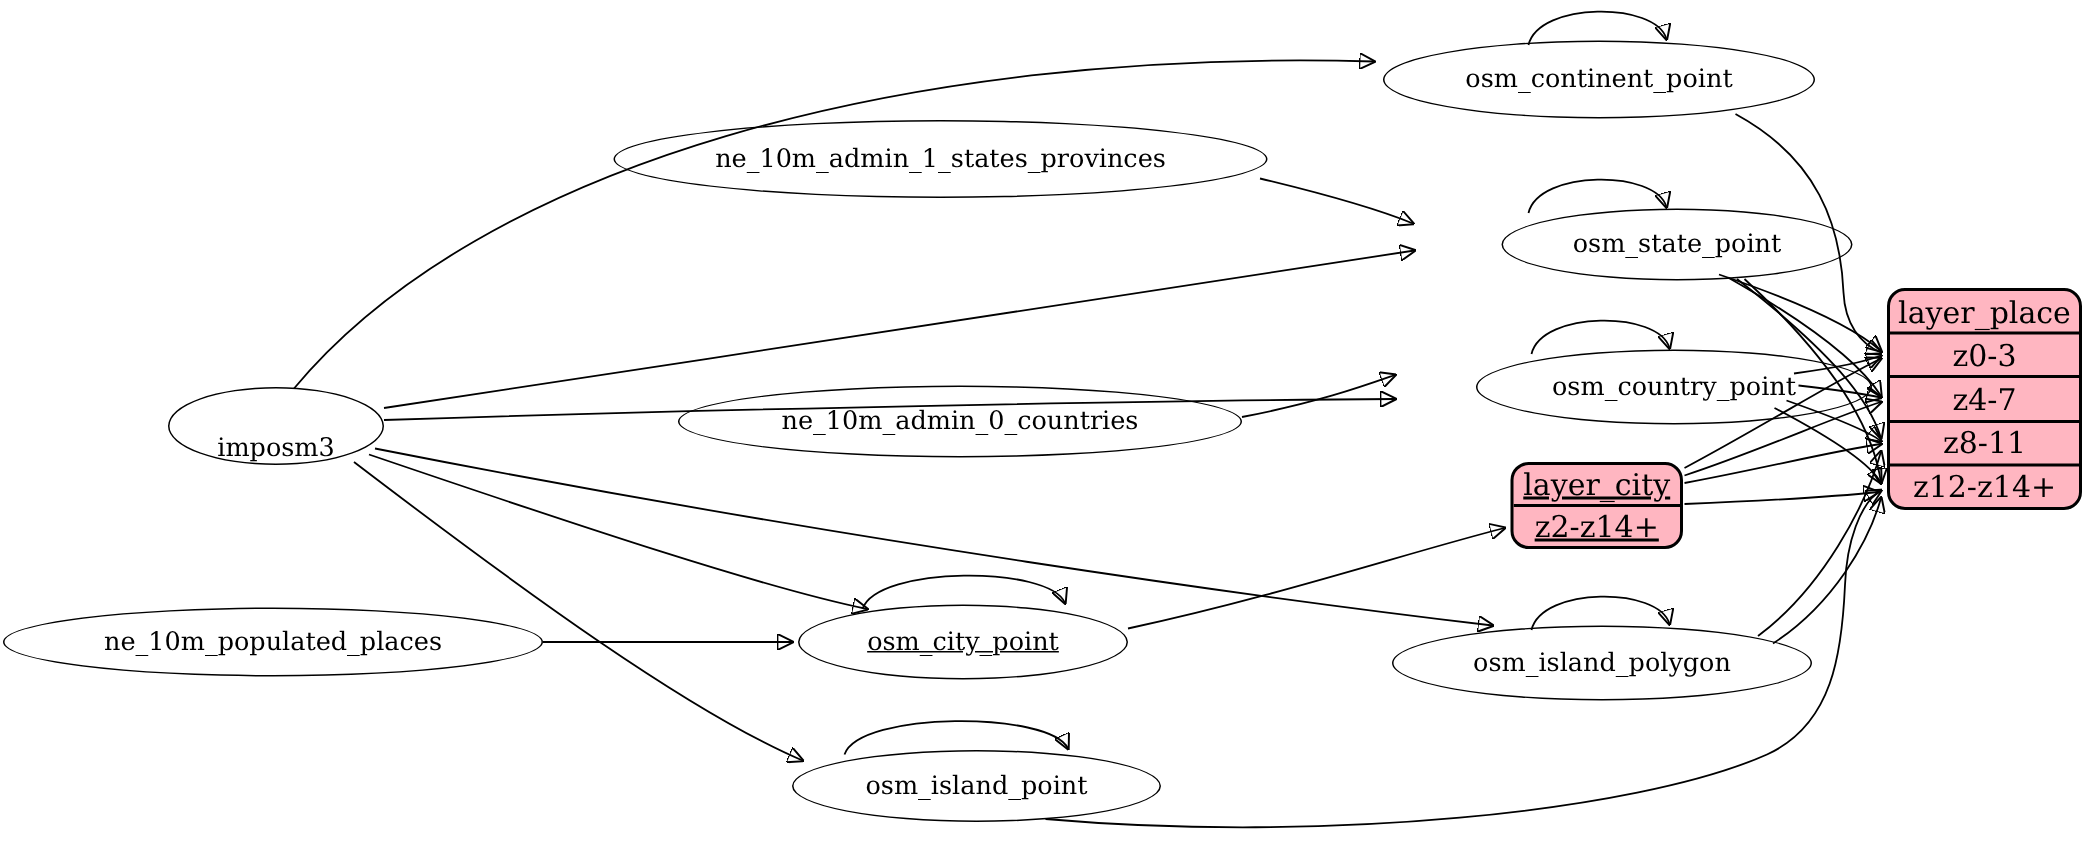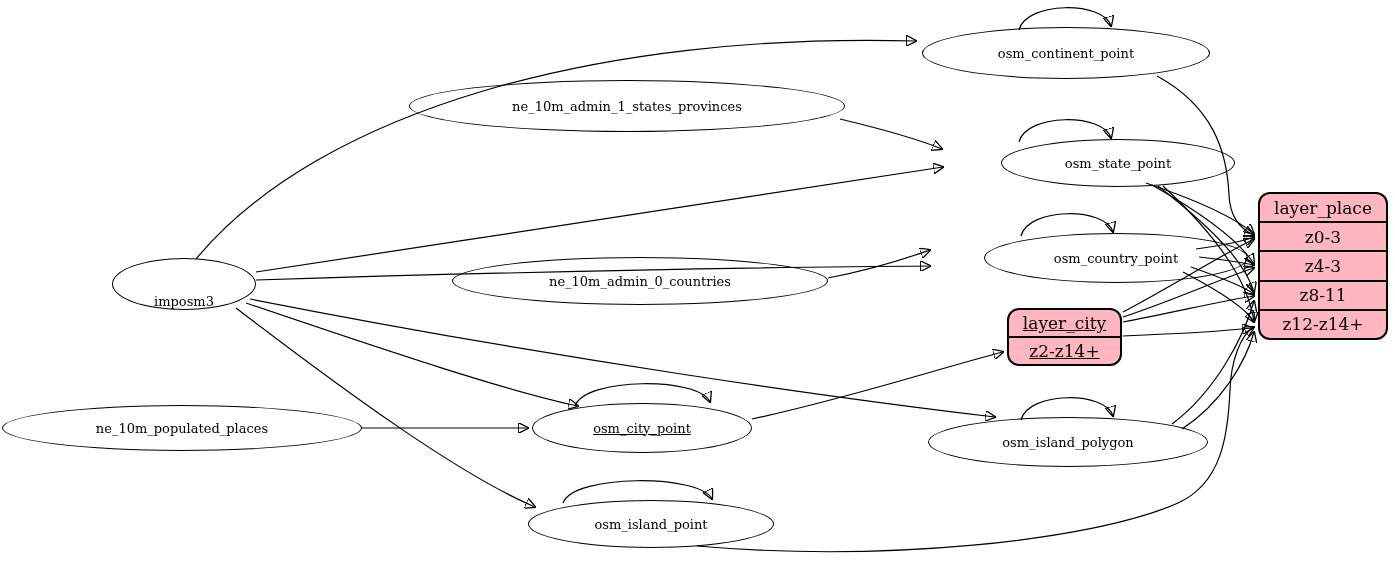--- a/index.html
+++ b/index.html
@@ -5,26 +5,26 @@
   html,body{margin:0;padding:0;background:#ffffff;}
   #canvas{
     position:relative;width:1395px;height:568px;background:#ffffff;overflow:hidden;
     font-family:"DejaVu Serif","Liberation Serif",serif;color:#000;
   }
   #edges{position:absolute;left:0;top:0;width:1395px;height:568px;z-index:2;pointer-events:none;}
   #edges path{fill:none;stroke:#000;stroke-width:1.2px;}
   .ellipse{
     position:absolute;z-index:1;border:1.4px solid #000;border-radius:50%;
     background:#fff;display:flex;align-items:center;justify-content:center;
-    font-size:13px;white-space:nowrap;box-sizing:border-box;
+    font-size:17px;white-space:nowrap;box-sizing:border-box;
   }
   .record{
     position:absolute;z-index:1;border:2px solid #000;border-radius:12px;
     box-sizing:border-box;display:flex;flex-direction:column;overflow:hidden;
-    font-size:17px;text-align:center;
+    font-size:20px;text-align:center;
   }
   .record .rrow{flex:1;display:flex;align-items:center;justify-content:center;white-space:nowrap;}
   .record .rrow + .rrow{border-top:2px solid #000;}
 </style>
 </head>
 <body>
 
 <div id="canvas">
 
   <svg id="edges" width="1395" height="568" viewBox="0 0 1395 568">
@@ -112,18 +112,18 @@
   </div>
 
   <div class="record" style="left:1007px;top:308px;width:115px;height:58px;background:#ffb6c1;text-decoration:underline;">
     <div class="rrow">layer_city</div>
     <div class="rrow">z2-z14+</div>
   </div>
 
   <div class="record" style="left:1258px;top:192px;width:130px;height:148px;background:#ffb6c1;">
     <div class="rrow">layer_place</div>
     <div class="rrow">z0-3</div>
-    <div class="rrow">z4-3</div>
+    <div class="rrow">z4-7</div>
     <div class="rrow">z8-11</div>
     <div class="rrow">z12-z14+</div>
   </div>
 
 </div>
 
 </body></html>

